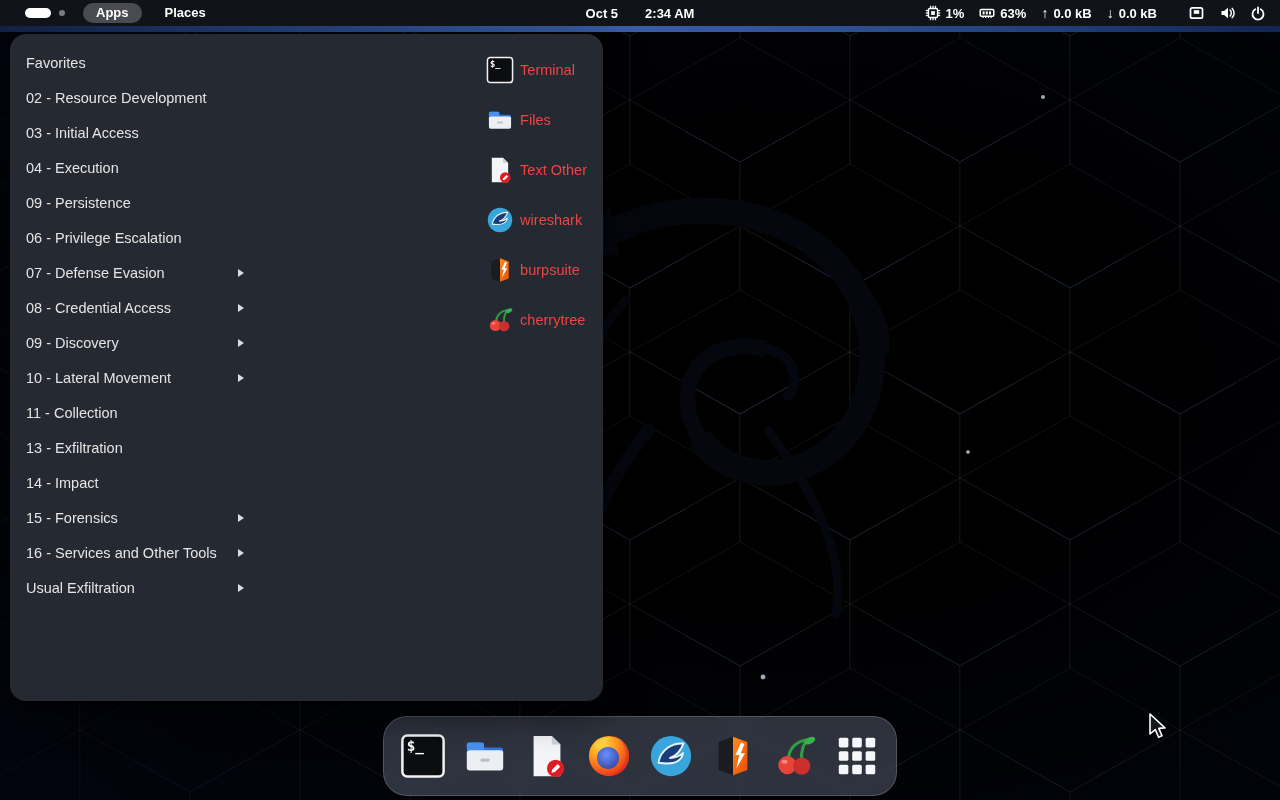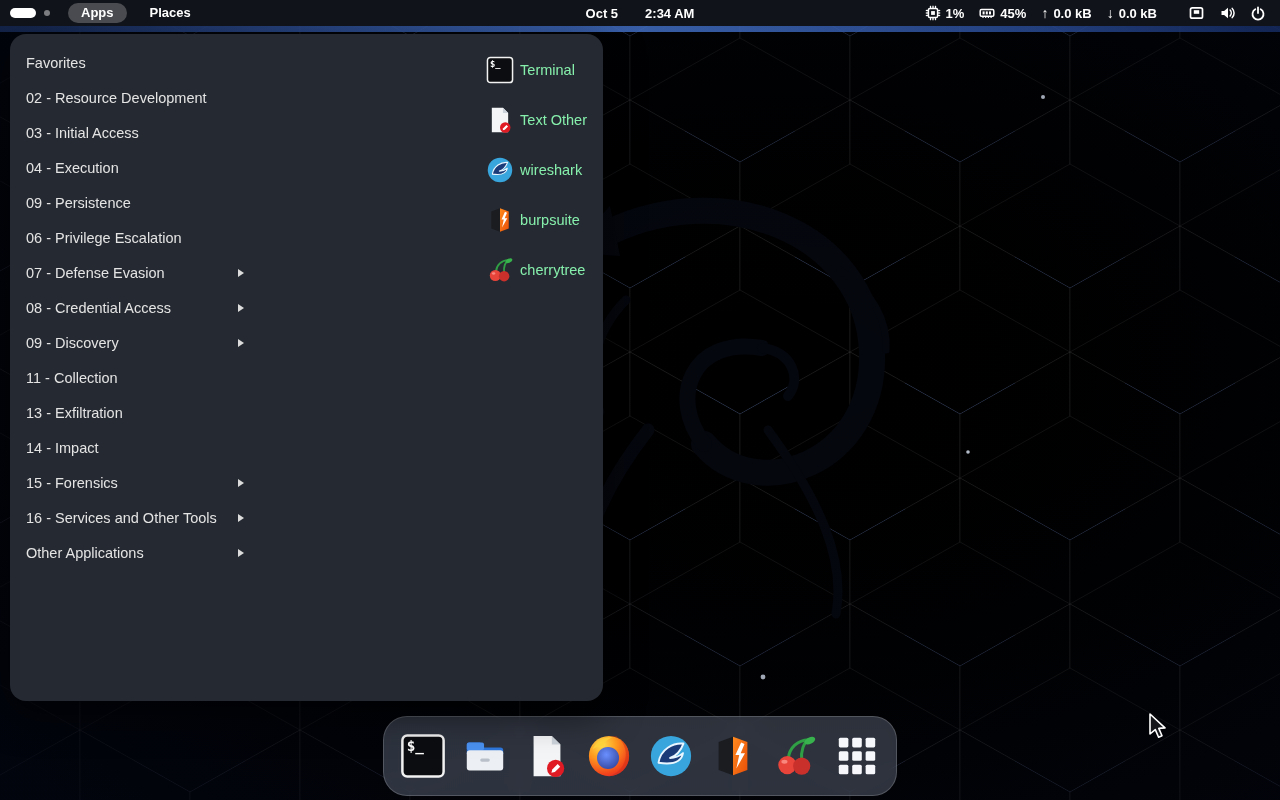--- a/index.html
+++ b/index.html
@@ -4,21 +4,21 @@
 <style>
   * { margin:0; padding:0; box-sizing:border-box; }
   html,body { width:1280px; height:800px; overflow:hidden; background:#0a1226;
     font-family:"Liberation Sans","DejaVu Sans",sans-serif; }
   .wallpaper { position:absolute; inset:0; z-index:0; }
 
   
   .topbar { position:absolute; left:0; top:0; width:1280px; height:26px; z-index:40;
     background:rgba(17,20,26,0.97); display:flex; align-items:center;
     color:#fff; font-size:13px; font-weight:600; }
-  .tb-left { display:flex; align-items:center; gap:10px; padding-left:10px; }
+  .tb-left { display:flex; align-items:center; gap:10px; padding-left:25px; }
   .ws-ind { display:flex; align-items:center; gap:8px; margin-right:8px; cursor:default; }
   .ws-pill { width:26px; height:10px; border-radius:5px; background:#ffffff; }
   .ws-dot  { width:6px; height:6px; border-radius:50%; background:rgba(255,255,255,0.45); }
   .tb-btn { padding:2px 13px; border-radius:11px; line-height:16px; }
   .tb-btn.active { background:rgba(255,255,255,0.24); }
   .tb-center { position:absolute; left:50%; transform:translateX(-50%); top:0; height:26px;
     display:flex; align-items:center; gap:27px; }
   .tb-right { margin-left:auto; display:flex; align-items:center; gap:15px; padding-right:14px; }
   .stat { display:flex; align-items:center; gap:5px; }
   .stat svg, .tray svg { display:block; }
@@ -30,21 +30,21 @@
     background:#252931; border-radius:16px; box-shadow:0 12px 38px rgba(0,0,0,0.55);
     display:flex; padding-top:11px;justify-content:space-between; }
   .cats { width:246px; display:flex; flex-direction:column; }
   .cat-row { height:35px; display:flex; align-items:center; padding:0 12px 0 16px;
     color:#e4e4e4; font-size:14.5px; border-radius:8px; cursor:default; }
   .subarrow { margin-left:auto; width:0; height:0;
     border-left:6px solid #dcdcdc; border-top:4.5px solid transparent;
     border-bottom:4.5px solid transparent; }
   .apps-col { display:flex; flex-direction:column; margin-left:4px; padding-top:0; }
   .app-row { height:50px; display:flex; align-items:center; gap:6px; padding:0 16px;
-    color:#86efac; font-size:14.5px; border-radius:10px; cursor:default; }
+    color:#ef4444; font-size:14.5px; border-radius:10px; cursor:default; }
   .app-icon { width:28px; height:28px; flex:0 0 28px; }
 
   
   .dock { position:absolute; top:716px; left:calc(50% - 257px); width:514px; height:80px; z-index:20;
     background:rgba(160,175,205,0.28); border:1px solid rgba(255,255,255,0.18);
     border-radius:24px; display:flex; align-items:center; justify-content:center; gap:16px;
     -webkit-backdrop-filter:blur(6px); backdrop-filter:blur(6px); }
   .dock-item { width:46px; height:46px; }
   .dock-item svg { width:46px; height:46px; display:block; }
 
@@ -283,21 +283,21 @@
         <rect x="3.6" y="6.4" width="2" height="3" fill="#fff"></rect>
           <rect x="6.8" y="6.4" width="2" height="3" fill="#fff"></rect>
           <rect x="10" y="6.4" width="2" height="3" fill="#fff"></rect>
         <g stroke="#fff" stroke-width="1.2">
           <line x1="4" y1="11.4" x2="4" y2="13"></line>
             <line x1="6.7" y1="11.4" x2="6.7" y2="13"></line>
             <line x1="9.4" y1="11.4" x2="9.4" y2="13"></line>
             <line x1="12.1" y1="11.4" x2="12.1" y2="13"></line>
         </g>
       </svg>
-      <span>45%</span>
+      <span>63%</span>
     </span>
 
     <span class="stat">
       <span class="arrow-glyph">↑</span>
       <span>0.0 kB</span>
     </span>
 
     <span class="stat">
       <span class="arrow-glyph">↓</span>
       <span>0.0 kB</span>
@@ -347,48 +347,58 @@
       </div>
     <div class="cat-row">
         <span>08 - Credential Access</span>
         <span class="subarrow"></span>
       </div>
     <div class="cat-row">
         <span>09 - Discovery</span>
         <span class="subarrow"></span>
       </div>
     <div class="cat-row">
+        <span>10 - Lateral Movement</span>
+        <span class="subarrow"></span>
+      </div>
+    <div class="cat-row">
         <span>11 - Collection</span>
       </div>
     <div class="cat-row">
         <span>13 - Exfiltration</span>
       </div>
     <div class="cat-row">
         <span>14 - Impact</span>
       </div>
     <div class="cat-row">
         <span>15 - Forensics</span>
         <span class="subarrow"></span>
       </div>
     <div class="cat-row">
         <span>16 - Services and Other Tools</span>
         <span class="subarrow"></span>
       </div>
     <div class="cat-row">
-        <span>Other Applications</span>
+        <span>Usual Exfiltration</span>
         <span class="subarrow"></span>
       </div>
   </div>
 
   <div class="apps-col">
     <div class="app-row">
       <svg class="app-icon">
           <use href="#sym-terminal"></use>
         </svg>
       <span>Terminal</span>
+    </div>
+    <div class="app-row">
+      <svg class="app-icon">
+          <use href="#sym-files"></use>
+        </svg>
+      <span>Files</span>
     </div>
     <div class="app-row">
       <svg class="app-icon">
           <use href="#sym-text"></use>
         </svg>
       <span>Text Other</span>
     </div>
     <div class="app-row">
       <svg class="app-icon">
           <use href="#sym-shark"></use>

